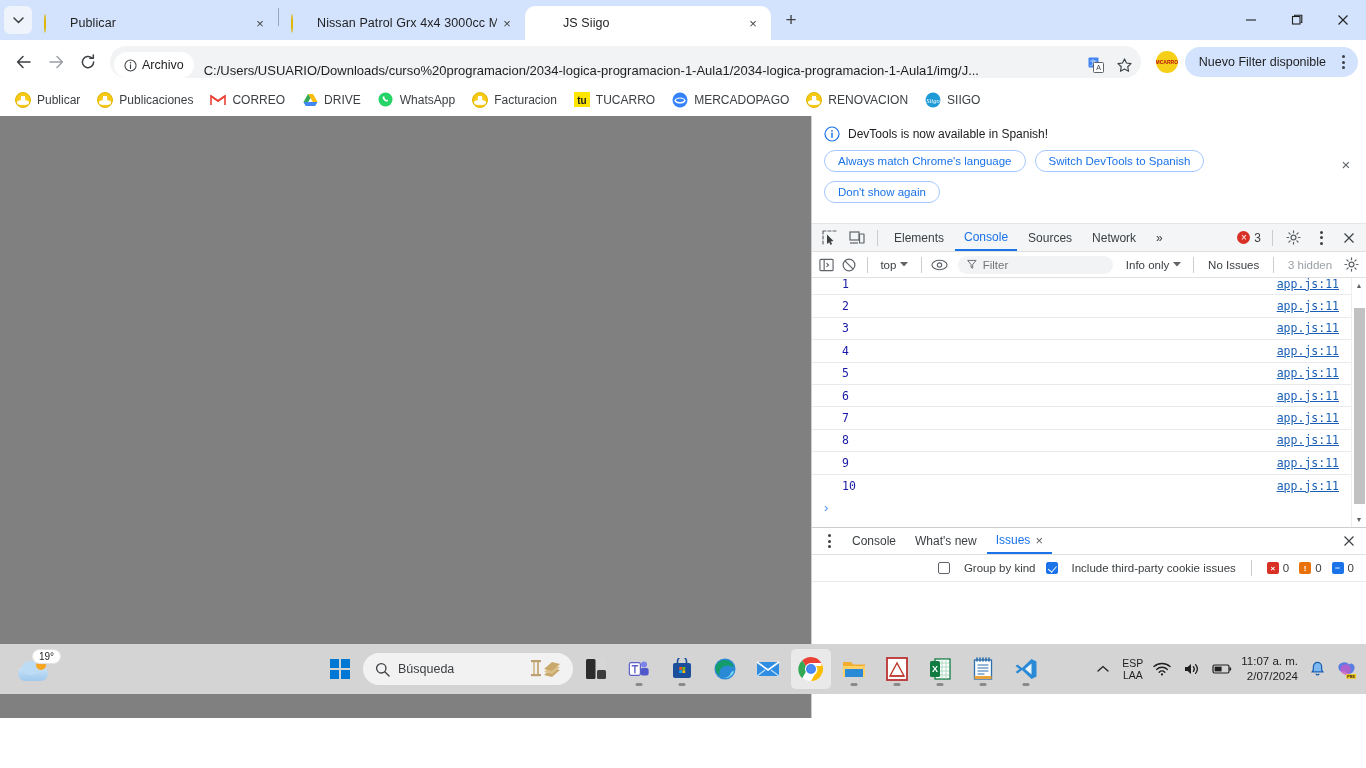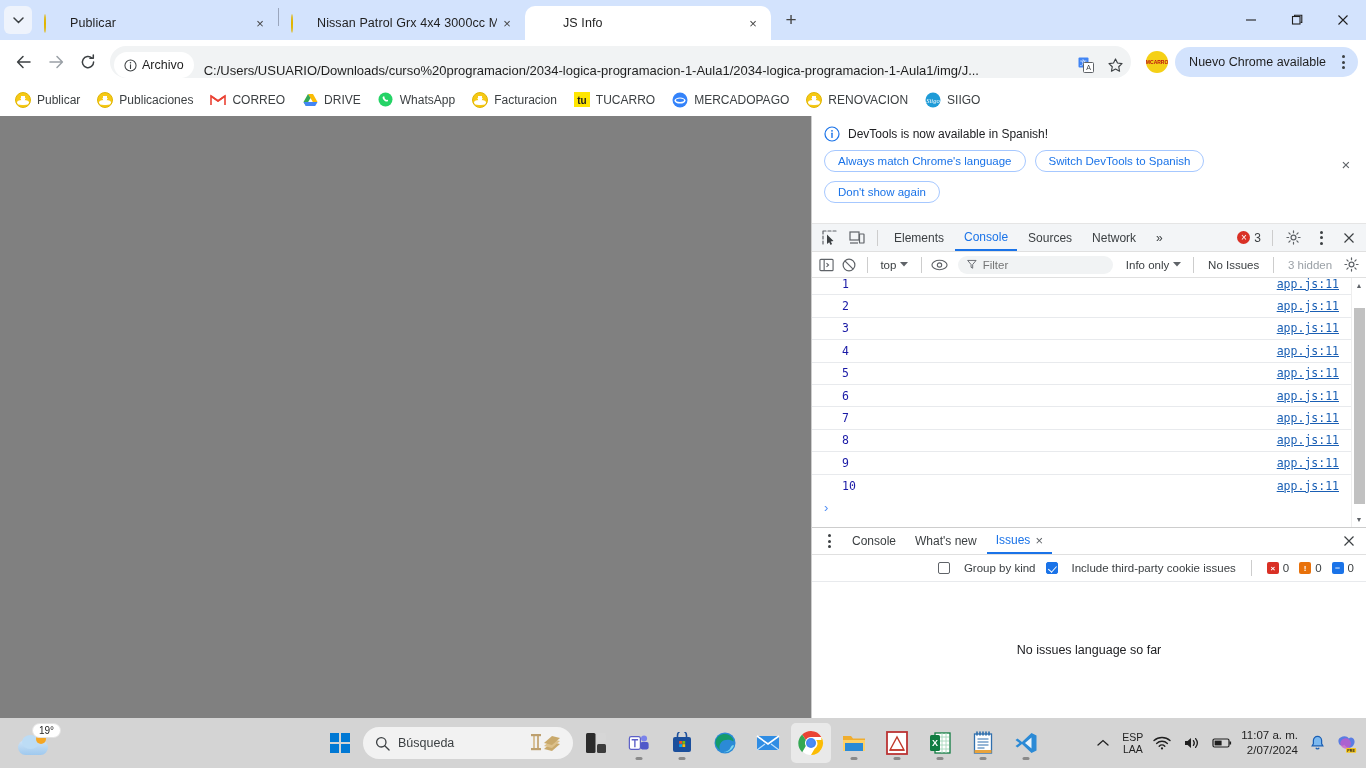--- a/index.html
+++ b/index.html
@@ -4,21 +4,21 @@
 <style>
   * { box-sizing: border-box; margin:0; padding:0; }
   html,body { width:1366px; height:768px; overflow:hidden; }
   body {
     font-family: "Liberation Sans", sans-serif;
     background:#fff;
     -webkit-font-smoothing: antialiased;
   }
 
   
-  .browser { width:1366px; height:718px; background:#d3e3fd; position:relative; }
+  .browser { width:1366px; height:644px; background:#d3e3fd; position:relative; }
 
   
   .tabstrip { height:40px; display:flex; align-items:flex-end; padding-left:4px; position:relative; }
   .tab-search {
     width:28px; height:28px; margin-bottom:6px; border-radius:6px;
     display:flex; align-items:center; justify-content:center;
     background:#eef3fc; cursor:pointer; flex:0 0 auto;
   }
   .tab {
     height:34px; width:246px; display:flex; align-items:center;
@@ -196,21 +196,21 @@
     <div class="tab-sep"></div>
 
     <div class="tab inactive">
       <span class="favicon"><span class="fav-yellow"></span></span>
       <span class="tab-title">Nissan Patrol Grx 4x4 3000cc M</span>
       <span class="tab-close">×</span>
     </div>
 
     <div class="tab active">
       <span class="favicon"><span class="fav-globe"></span></span>
-      <span class="tab-title">JS Info</span>
+      <span class="tab-title">JS Siigo</span>
       <span class="tab-close">×</span>
     </div>
 
     <div class="newtab">+</div>
 
     <div class="wincontrols">
       <div class="wc">
         <svg width="12" height="12" viewBox="0 0 12 12">
             <path d="M1 6h10" stroke="#1f1f1f" stroke-width="1.1"></path>
           </svg>
@@ -270,21 +270,21 @@
             <path d="M9 2l2.1 4.4 4.8.6-3.5 3.3.9 4.8L9 12.8 4.7 15.1l.9-4.8L2.1 7l4.8-.6z" stroke="#3c4043" stroke-width="1.2" fill="none" stroke-linejoin="round"></path>
           </svg>
       </div>
     </div>
 
     <div class="ext-icon">
         <span>MCARRO</span>
       </div>
 
     <div class="update-pill">
-      <span>Nuevo Chrome available</span>
+      <span>Nuevo Filter disponible</span>
       <span class="kebab">
           <i></i>
           <i></i>
           <i></i>
         </span>
     </div>
   </div>
 
   <div class="bookmarks">
     <div class="bm">

